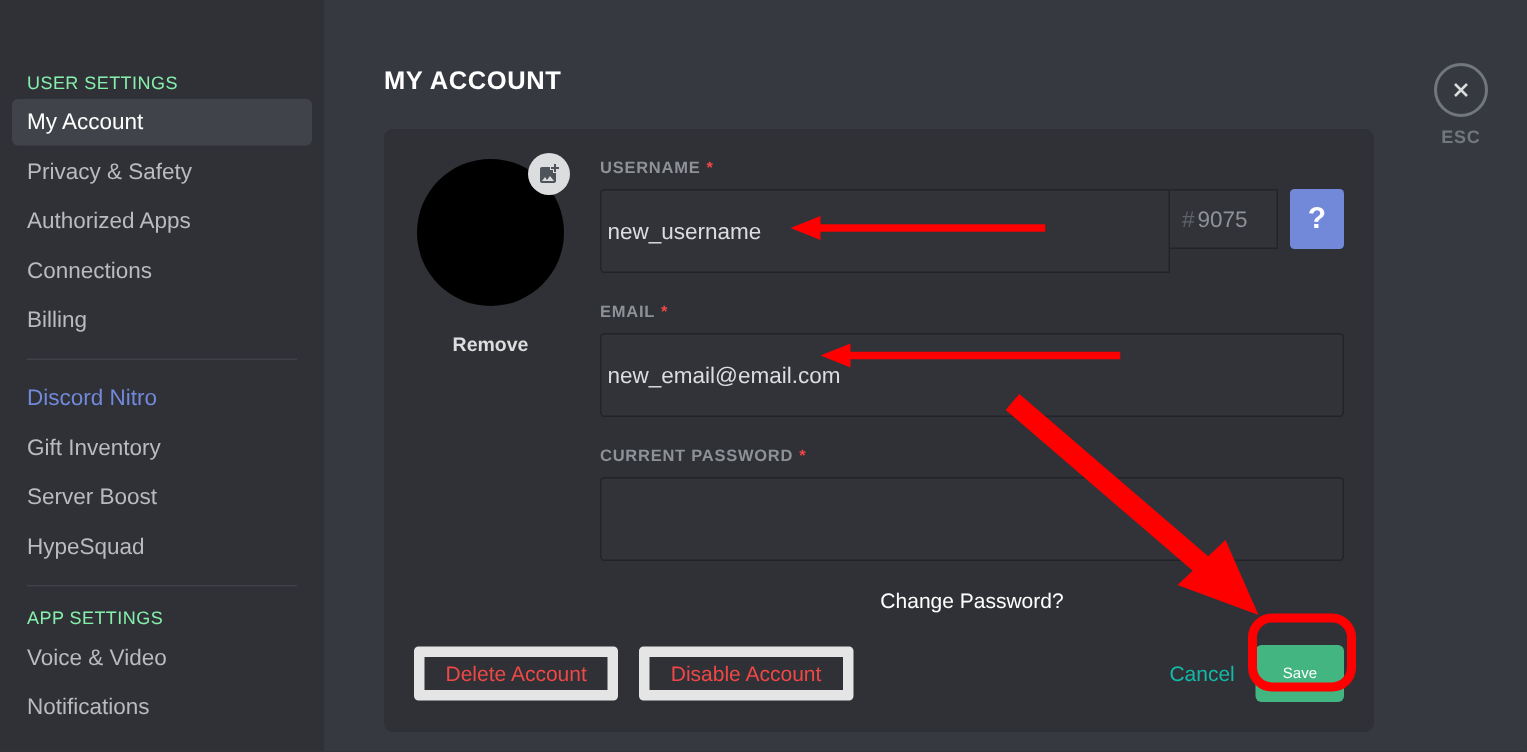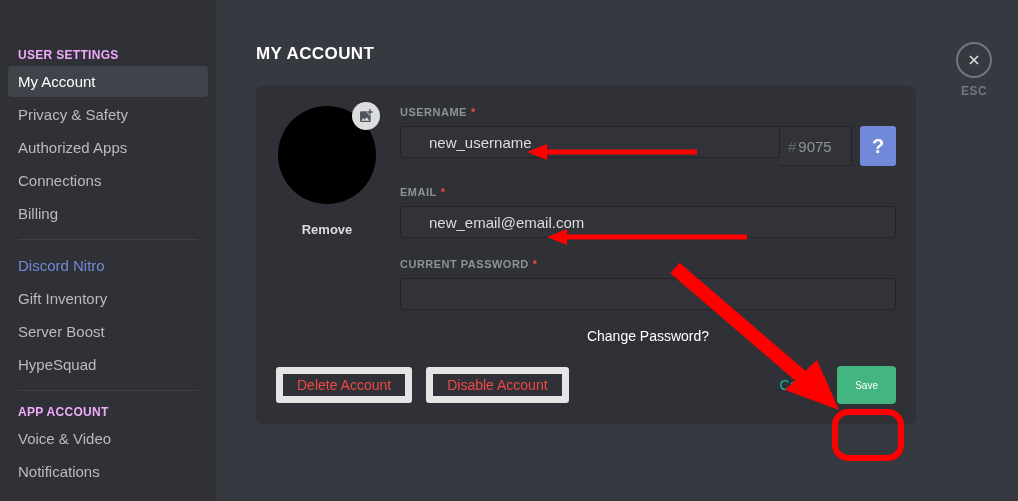--- a/index.html
+++ b/index.html
@@ -14,22 +14,22 @@
   position: relative;
 }
 .sidebar {
   width: 216px;
   background: #2f3136;
   padding: 44px 8px 0 8px;
   overflow: hidden;
 }
 .sidebar-heading {
   font-size: 12px;
-  font-weight: 700;
-  color: #f0abfc;
+  font-weight: 400;
+  color: #86efac;
   padding: 4px 10px;
   letter-spacing: 0.3px;
 }
 .sidebar-item {
   font-size: 15px;
   color: #b9bbbe;
   padding: 7px 10px;
   border-radius: 4px;
   margin-bottom: 2px;
   cursor: pointer;
@@ -110,27 +110,27 @@
   font-size: 11px;
   font-weight: 700;
   color: #8e9297;
   letter-spacing: 0.5px;
   margin-bottom: 8px;
 }
 .req { color: #f04747; margin-left: 4px; }
 .input-row { display: flex; gap: 0; margin-bottom: 20px; }
 .text-input {
   flex: 1;
-  height: 32px;
+  height: 56px;
   background: #313339;
   border: 1px solid #222428;
   border-radius: 3px;
   color: #dcddde;
   font-size: 15px;
-  padding: 0 28px;
+  padding: 0 4px;
   outline: none;
 }
 .discrim-box {
   width: 72px;
   height: 40px;
   background: #313339;
   border: 1px solid #222428;
   border-left: none;
   color: #8e9297;
   display: flex;
@@ -243,21 +243,21 @@
   <div class="sidebar-item"><span>Privacy &amp; Safety</span></div>
   <div class="sidebar-item"><span>Authorized Apps</span></div>
   <div class="sidebar-item"><span>Connections</span></div>
   <div class="sidebar-item"><span>Billing</span></div>
   <div class="sidebar-sep"></div>
   <div class="sidebar-item nitro"><span>Discord Nitro</span></div>
   <div class="sidebar-item"><span>Gift Inventory</span></div>
   <div class="sidebar-item"><span>Server Boost</span></div>
   <div class="sidebar-item"><span>HypeSquad</span></div>
   <div class="sidebar-sep"></div>
-  <div class="sidebar-heading">APP ACCOUNT</div>
+  <div class="sidebar-heading">APP SETTINGS</div>
   <div class="sidebar-item"><span>Voice &amp; Video</span></div>
   <div class="sidebar-item"><span>Notifications</span></div>
 </div>
 
 <div class="main">
   <div class="page-title">MY ACCOUNT</div>
 
   <div class="card">
     <div class="card-top">
       <div class="avatar-col">

